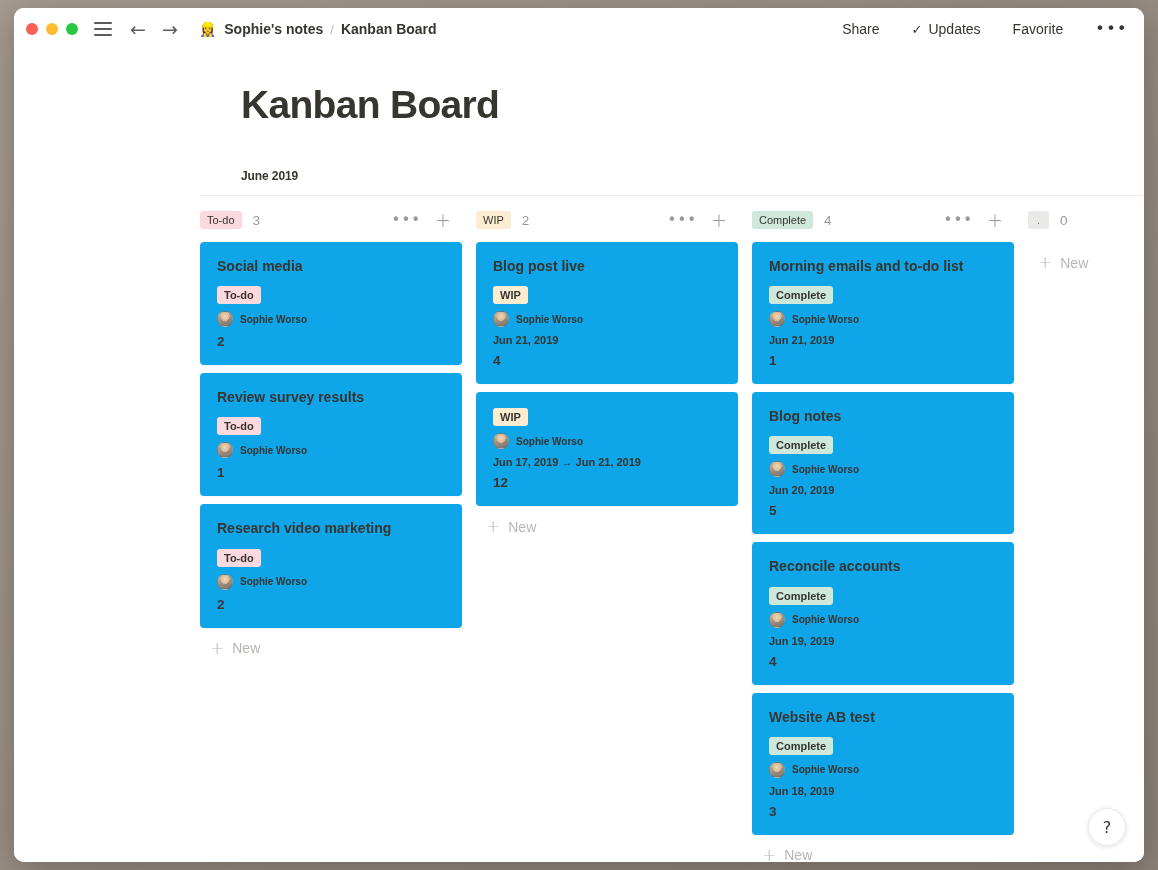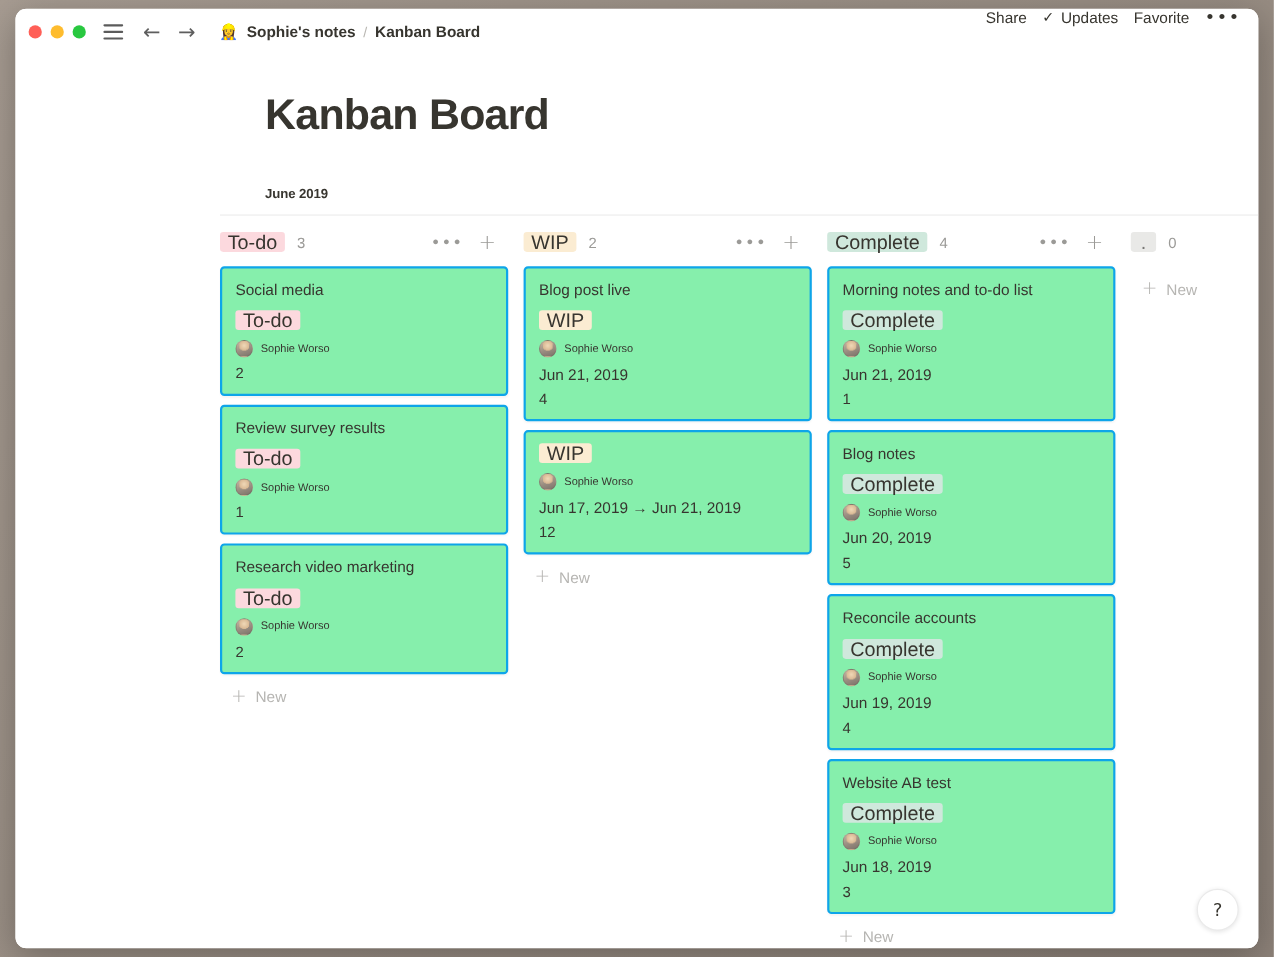--- a/index.html
+++ b/index.html
@@ -81,22 +81,22 @@
   .bc-emoji { font-size: 14px; font-family: "DejaVu Sans", sans-serif; }
   .bc-item { cursor: pointer; white-space: nowrap; font-weight: bold; }
   .bc-sep { color: #b9b7b2; font-size: 13px; }
 
   .tb-right {
     position: absolute;
     right: 16px;
     top: 0;
     height: 42px;
     display: flex;
-    align-items: flex-start;
-    gap: 14px;
+    align-items: center;
+    gap: 32px;
     font-size: 14px;
     color: #37352f;
   }
   .tb-right .tb-item { cursor: pointer; white-space: nowrap; display: flex; align-items: center; gap: 6px; }
   .check { font-size: 13px; color: #37352f; font-family: "DejaVu Sans", sans-serif; }
   .ellipsis-h { letter-spacing: 1.5px; font-size: 16px; line-height: 1; color: #37352f; font-family: "DejaVu Sans", sans-serif; }
 
   
   .page {
     padding: 0 0 0 0;
@@ -145,21 +145,21 @@
   .col-head {
     display: flex;
     align-items: center;
     height: 26px;
     padding-right: 25px;
     margin-bottom: 9px;
   }
 
   .tag {
     display: inline-block;
-    font-size: 18px;
+    font-size: 11px;
     line-height: 18px;
     padding: 0 7px;
     border-radius: 3px;
     color: #37352f;
     white-space: nowrap;
   }
   .tag.todo     { background: #fcd9de; }
   .tag.wip      { background: #fbecd2; }
   .tag.complete { background: #cfe8dc; }
   .tag.empty    { background: #e9e9e7; color: #787774; padding: 0 9px; }
@@ -182,26 +182,27 @@
     line-height: 1;
     font-family: "DejaVu Sans", sans-serif;
   }
   .ic.dots { font-size: 15px; letter-spacing: 1px; }
   .ic.plus { font-size: 19px; font-weight: 300; }
 
   
   .cards { display: flex; flex-direction: column; gap: 8px; padding-right: 14px; }
 
   .card {
-    background: #86efac;
-    border: 2px solid #0ea5e9;
+    background: #0ea5e9;
+    border: 5px solid #0ea5e9;
     border-radius: 4px;
     padding: 10px 12px 11px 12px;
     box-shadow: 0 1px 2px rgba(15,15,15,0.04);
     cursor: pointer;
+    font-weight: bold;
   }
 
   .card-title {
     font-size: 14px;
     color: #37352f;
     line-height: 1.3;
     margin-bottom: 10px;
   }
 
   .card-tagrow { margin-bottom: 7px; }
@@ -218,21 +219,21 @@
     border-radius: 50%;
     background:
       radial-gradient(circle at 50% 30%, #f0d9b8 0%, #d8b792 38%, transparent 39%),
       linear-gradient(160deg, #cbbba6 0%, #9a8d81 55%, #7b7168 100%);
     border: 1px solid rgba(0,0,0,0.07);
     flex: 0 0 16px;
   }
 
   .person-name { font-size: 10px; color: #37352f; }
 
-  .card-date { font-size: 14px; color: #37352f; margin-bottom: 7px; }
+  .card-date { font-size: 11px; color: #37352f; margin-bottom: 7px; }
 
   .card-num { font-size: 13.5px; color: #37352f; }
 
   .new-btn {
     display: flex;
     align-items: center;
     gap: 8px;
     margin-top: 12px;
     padding-left: 10px;
     font-size: 14px;
@@ -402,21 +403,21 @@
             <div class="col-head">
               <span class="tag complete">Complete</span>
               <span class="col-count">4</span>
               <div class="col-actions">
                 <span class="ic dots">•••</span>
                 <span class="ic plus">+</span>
               </div>
             </div>
             <div class="cards">
               <div class="card">
-                <div class="card-title">Morning notes and to-do list</div>
+                <div class="card-title">Morning emails and to-do list</div>
                 <div class="card-tagrow"><span class="tag complete">Complete</span></div>
                 <div class="card-person">
                   <span class="avatar"></span>
                   <span class="person-name">Sophie Worso</span>
                 </div>
                 <div class="card-date">Jun 21, 2019</div>
                 <div class="card-num">1</div>
               </div>
               <div class="card">
                 <div class="card-title">Blog notes</div>

